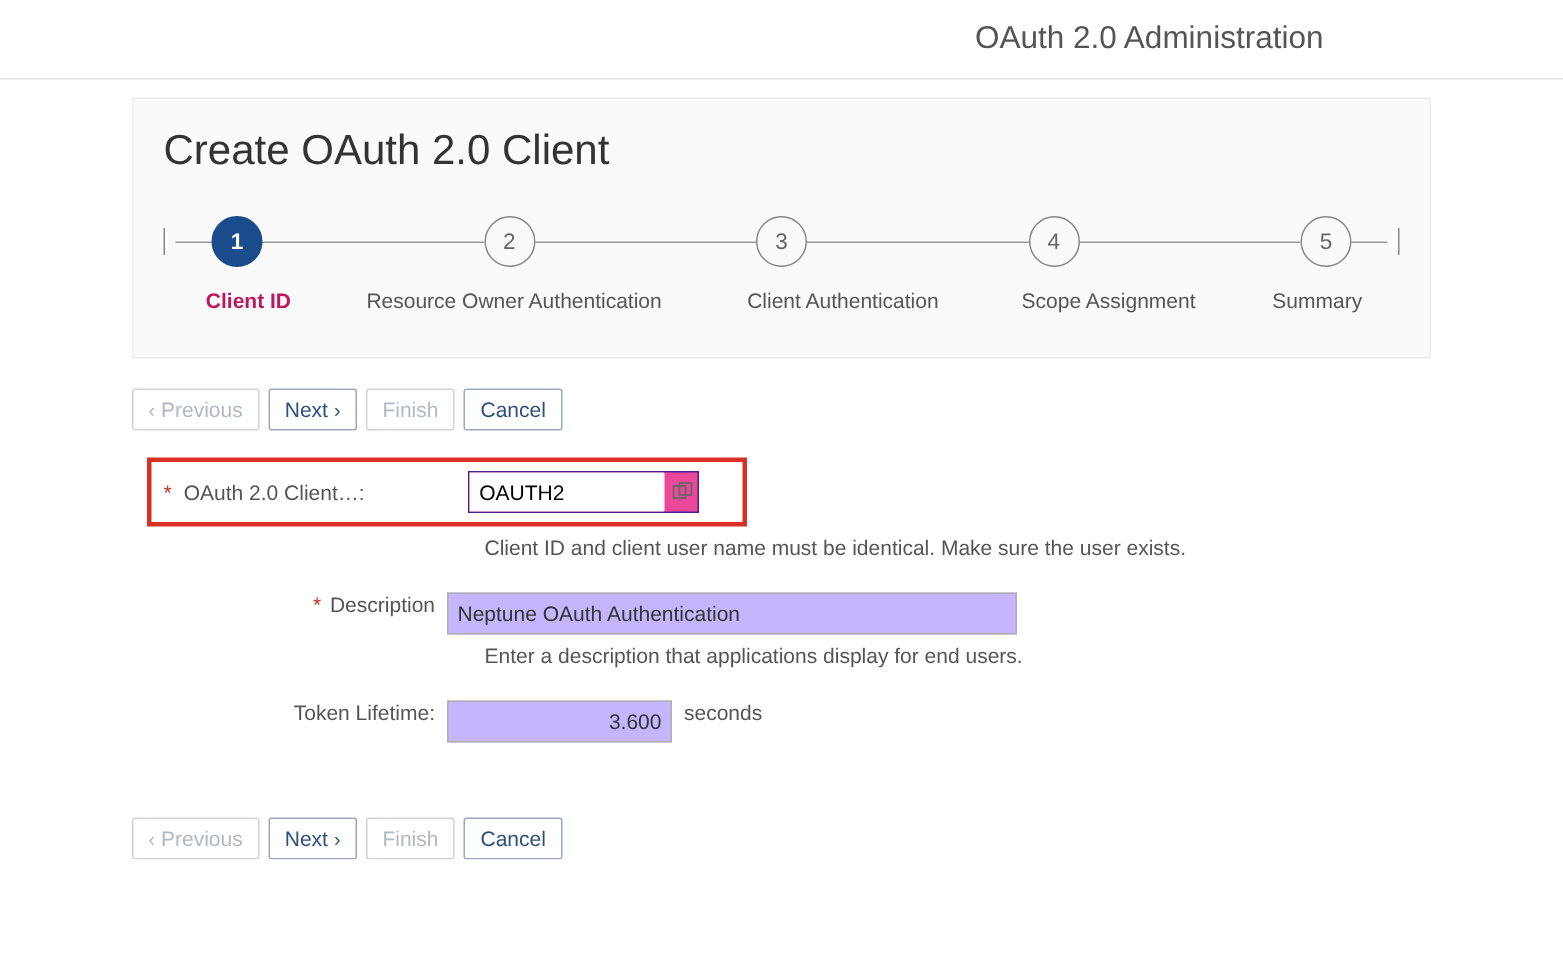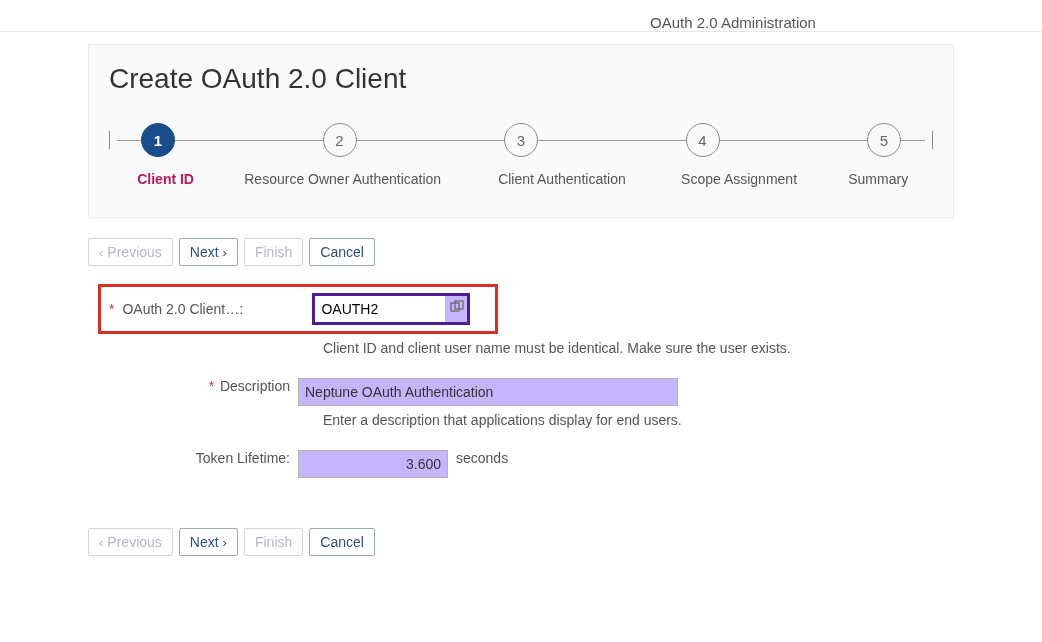--- a/index.html
+++ b/index.html
@@ -4,24 +4,24 @@
 <style>
   * { box-sizing: border-box; }
   body {
     margin: 0;
     font-family: Arial, Helvetica, sans-serif;
     font-size: 14px;
     color: #333;
     background: #fff;
   }
   .breadcrumb-bar {
-    padding: 14px 0 0 0;
+    padding: 14px 0 14px 0;
     border-bottom: 1px solid #e5e5e5;
     color: #555;
-    font-size: 15px;
+    font-size: 21px;
     text-align: left;
   }
   .breadcrumb-inner {
     width: 1042px;
     margin: 0 auto;
     padding-left: 650px;
   }
   .page-wrap {
     width: 898px;
     margin: 0 auto;
@@ -163,22 +163,23 @@
   }
   input.text-input {
     border: 1px solid #b0b0b0;
     padding: 5px 6px;
     font-size: 14px;
     color: #333;
     background: #c4b5fd;
   }
   .client-id-input-wrap {
     display: inline-flex;
-    border: 3px solid #4c1d95;
-    background: #c4b5fd;
+    align-items: center;
+    border: 1px solid #4c1d95;
+    background: #ec4899;
     padding: 0;
   }
   .client-id-input-wrap input {
     border: none;
     outline: none;
     padding: 5px 6px;
     font-size: 14px;
     width: 130px;
   }
   .value-help-icon {

